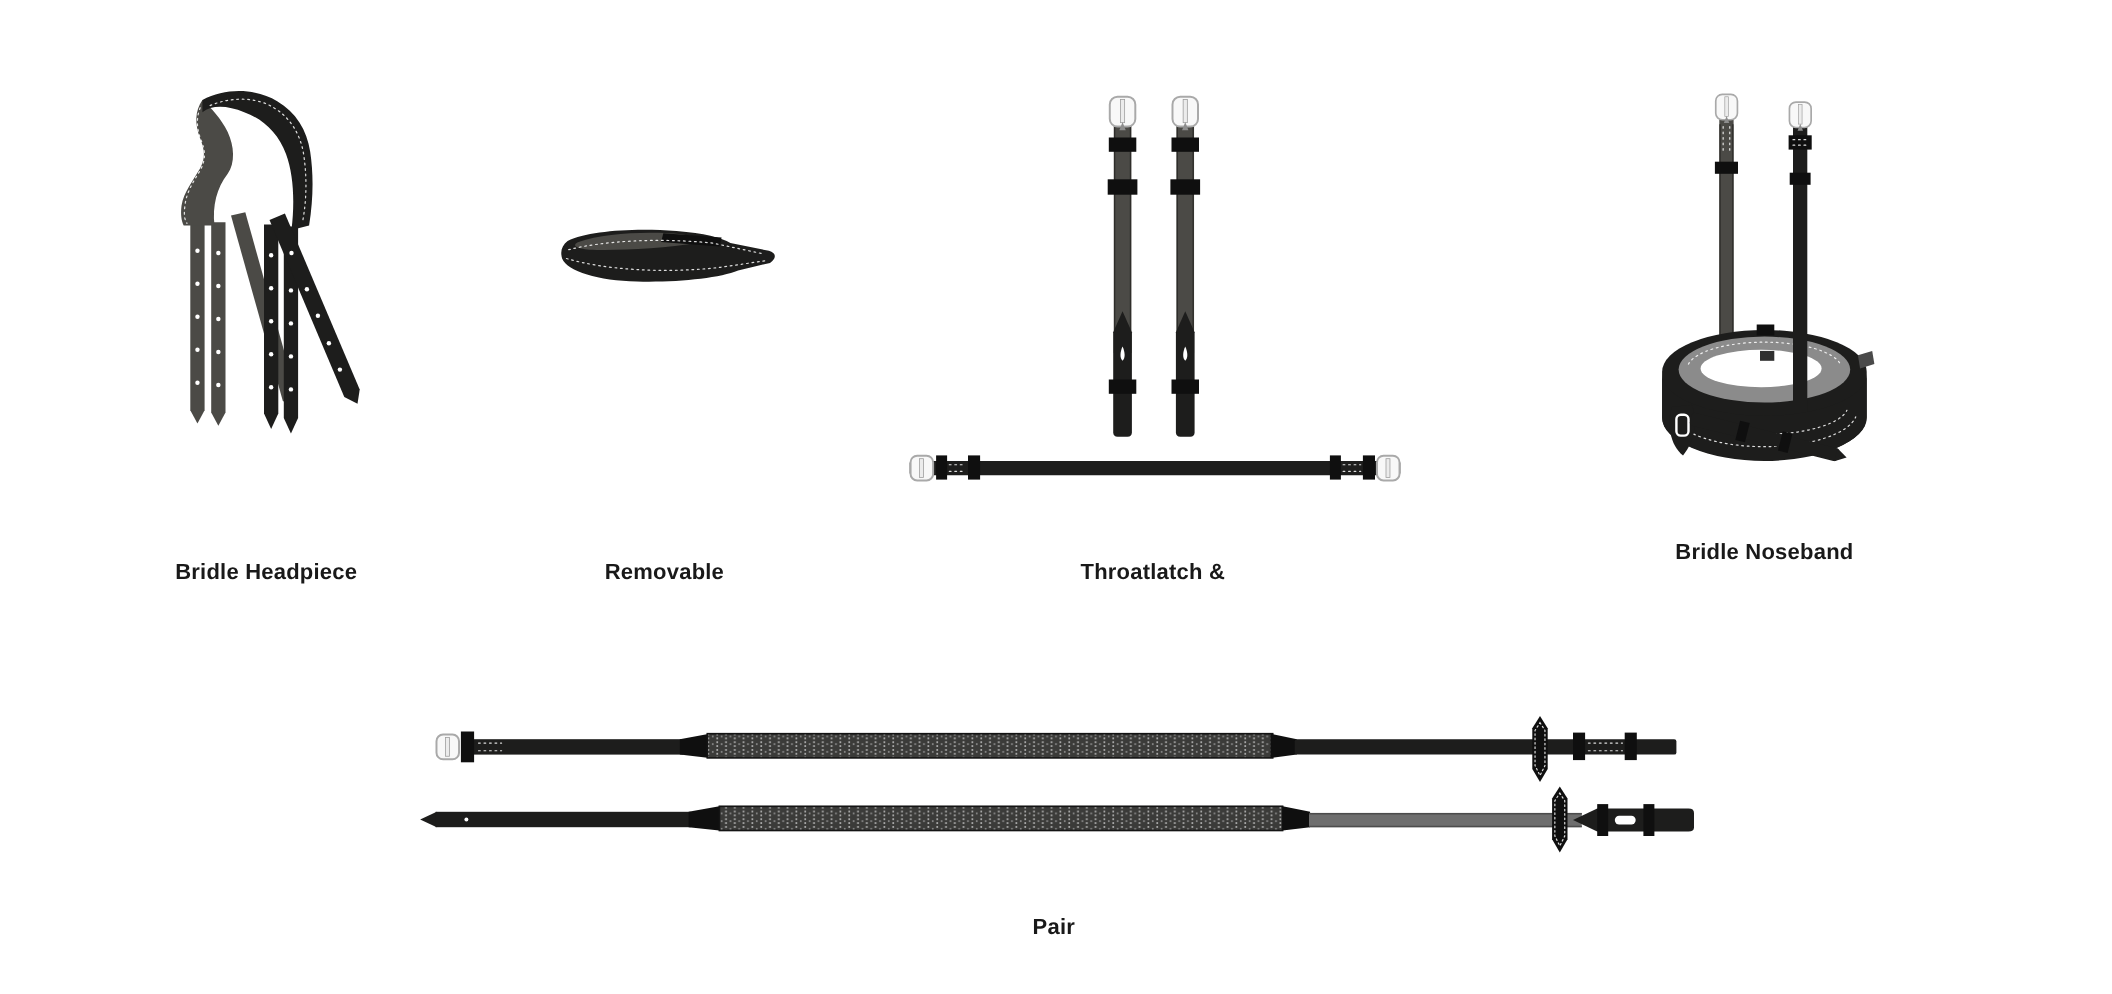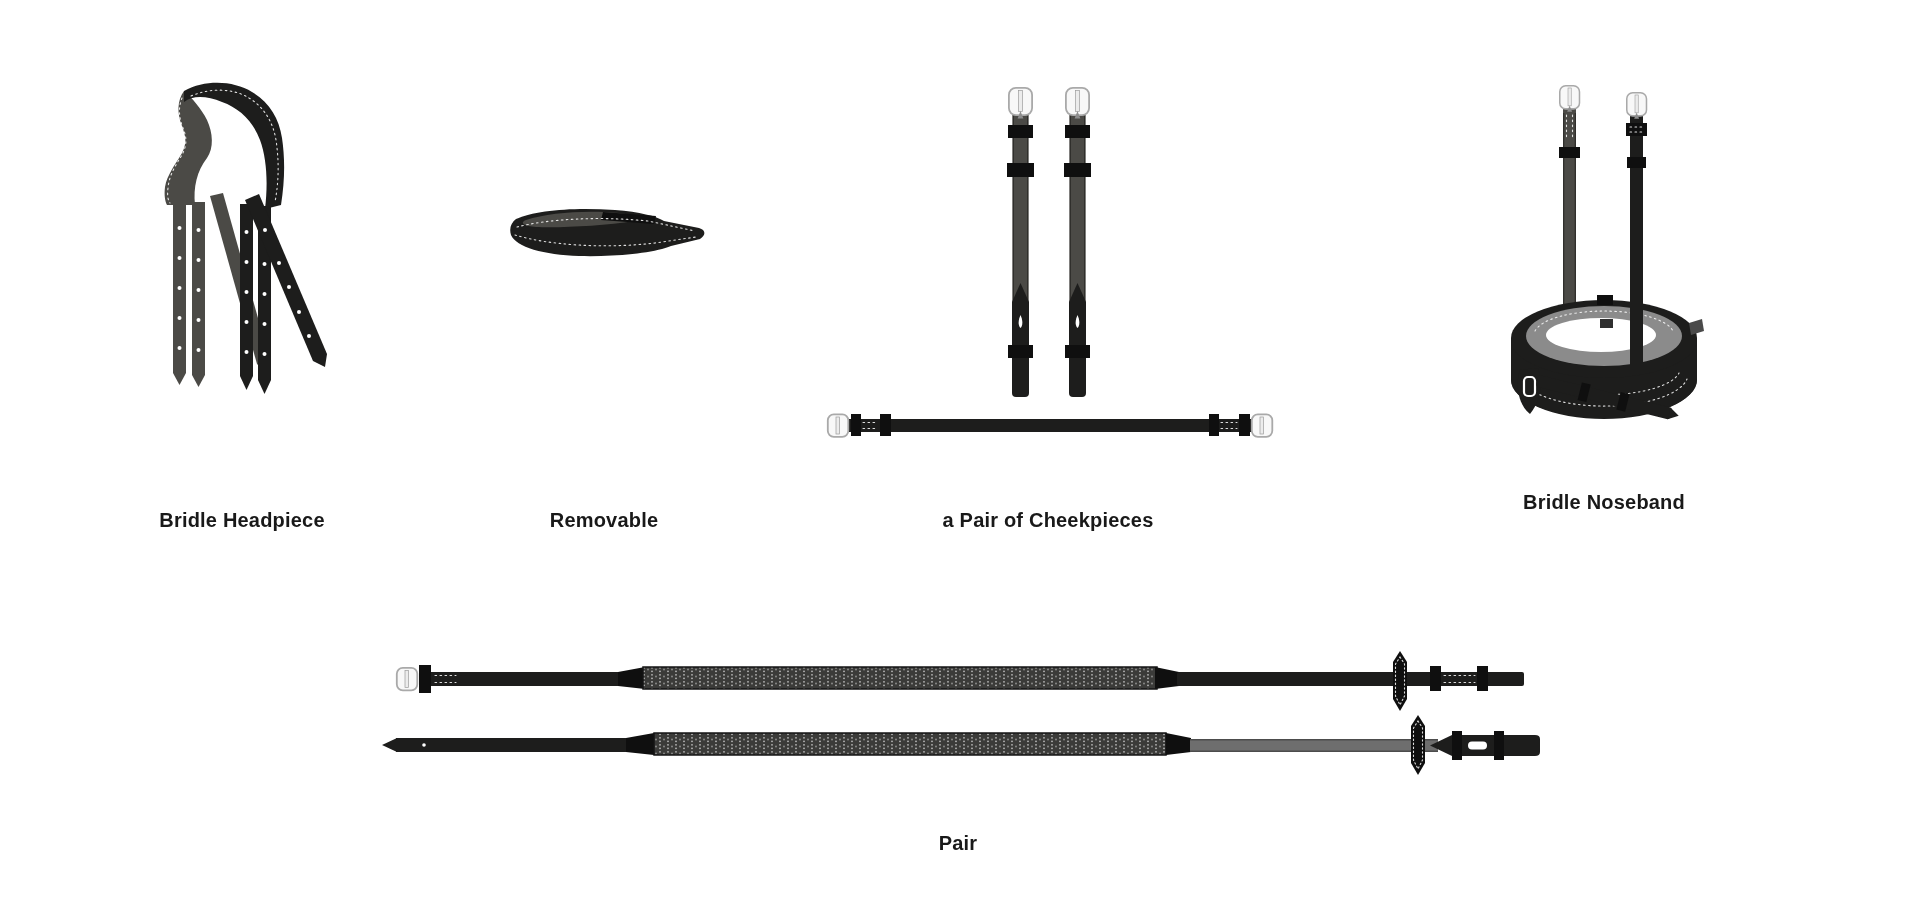--- a/index.html
+++ b/index.html
@@ -225,21 +225,21 @@
     </g>
   </svg>
 
   <div class="part-label" style="left:242px;top:493px">
     <div>Bridle Headpiece</div>
   </div>
   <div class="part-label" style="left:604px;top:493px">
     <div>Removable</div>
   </div>
   <div class="part-label" style="left:1048px;top:493px">
-    <div>a Pair of Cheekpieces</div>
+    <div>Throatlatch &amp;</div>
   </div>
   <div class="part-label" style="left:1604px;top:475px">
     <div>Bridle Noseband</div>
   </div>
   <div class="part-label" style="left:958px;top:816px">
     <div>Pair</div>
   </div>
 
 </div>
 

